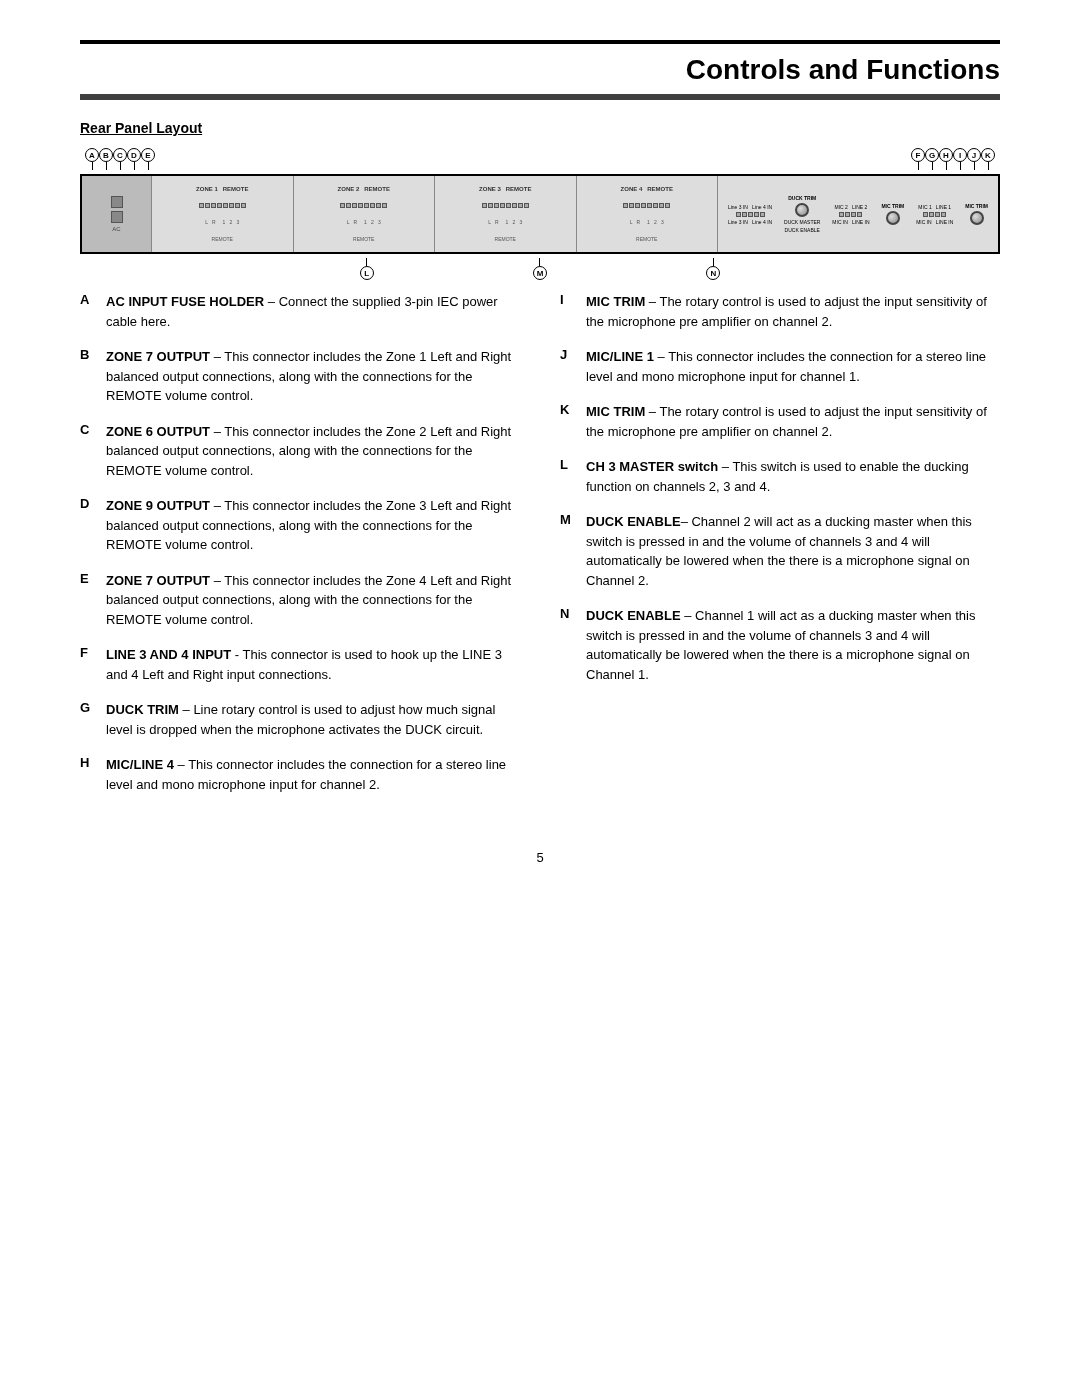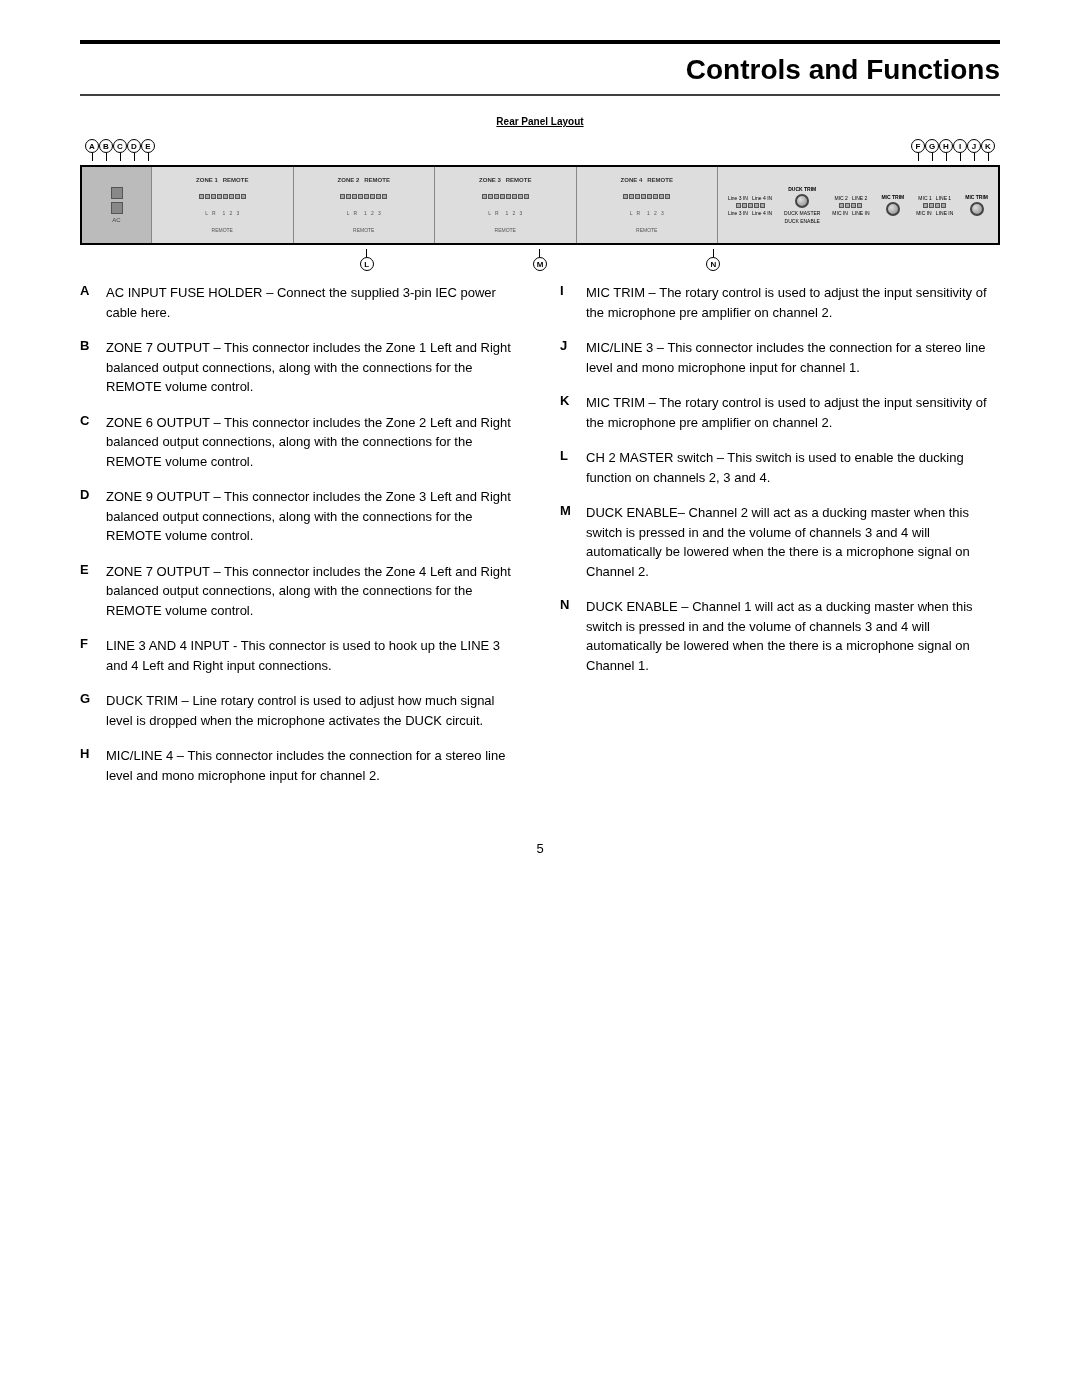--- a/index.html
+++ b/index.html
@@ -31,30 +31,29 @@
       background: #000000;
       margin-bottom: 10px;
     }
 
     .page-title {
       text-align: right;
       font-size: 28px;
       font-weight: bold;
       font-family: Arial, Helvetica, sans-serif;
       margin-bottom: 20px;
-      border-bottom: 2px solid #404040;
+      border-bottom: 6px solid #404040;
       padding-bottom: 8px;
     }
 
     .section-heading {
       font-weight: bold;
-      font-size: 10px;
+      font-size: 14px;
       margin-bottom: 12px;
       text-decoration: underline;
-      text-align: center;
     }
 
     .knob {
       width: 14px;
       height: 14px;
       border-radius: 50%;
       border: 2px solid #444;
       background: radial-gradient(circle at 35% 35%, #ddd, #888);
     }
 
@@ -85,21 +84,21 @@
       min-width: 18px;
       flex-shrink: 0;
     }
 
     .item-text {
       font-size: 13px;
       line-height: 1.5;
     }
 
     .item-text .term {
-      font-weight: normal;
+      font-weight: bold;
     }
 
     .page-number {
       text-align: center;
       font-size: 13px;
       margin-top: 40px;
     }
 
     .diagram-wrapper {
       position: relative;
@@ -495,35 +494,35 @@
       <div class="item">
         <span class="item-letter">I</span>
         <span class="item-text">
           <span class="term">MIC TRIM</span><span> – The rotary control is used to adjust the input sensitivity of the microphone pre amplifier on channel 2.</span>
         </span>
       </div>
 
       <div class="item">
         <span class="item-letter">J</span>
         <span class="item-text">
-          <span class="term">MIC/LINE 3</span><span> – This connector includes the connection for a stereo line level and mono microphone input for channel 1.</span>
+          <span class="term">MIC/LINE 1</span><span> – This connector includes the connection for a stereo line level and mono microphone input for channel 1.</span>
         </span>
       </div>
 
       <div class="item">
         <span class="item-letter">K</span>
         <span class="item-text">
           <span class="term">MIC TRIM</span><span> – The rotary control is used to adjust the input sensitivity of the microphone pre amplifier on channel 2.</span>
         </span>
       </div>
 
       <div class="item">
         <span class="item-letter">L</span>
         <span class="item-text">
-          <span class="term">CH 2 MASTER switch</span><span>  – This switch is used to enable the ducking function on channels 2, 3 and 4.</span>
+          <span class="term">CH 3 MASTER switch</span><span>  – This switch is used to enable the ducking function on channels 2, 3 and 4.</span>
         </span>
       </div>
 
       <div class="item">
         <span class="item-letter">M</span>
         <span class="item-text">
           <span class="term">DUCK ENABLE</span><span>– Channel 2 will act as a ducking master when this switch is pressed in and the volume of channels 3 and 4 will automatically be lowered when the there is a microphone signal on Channel 2.</span>
         </span>
       </div>
 

